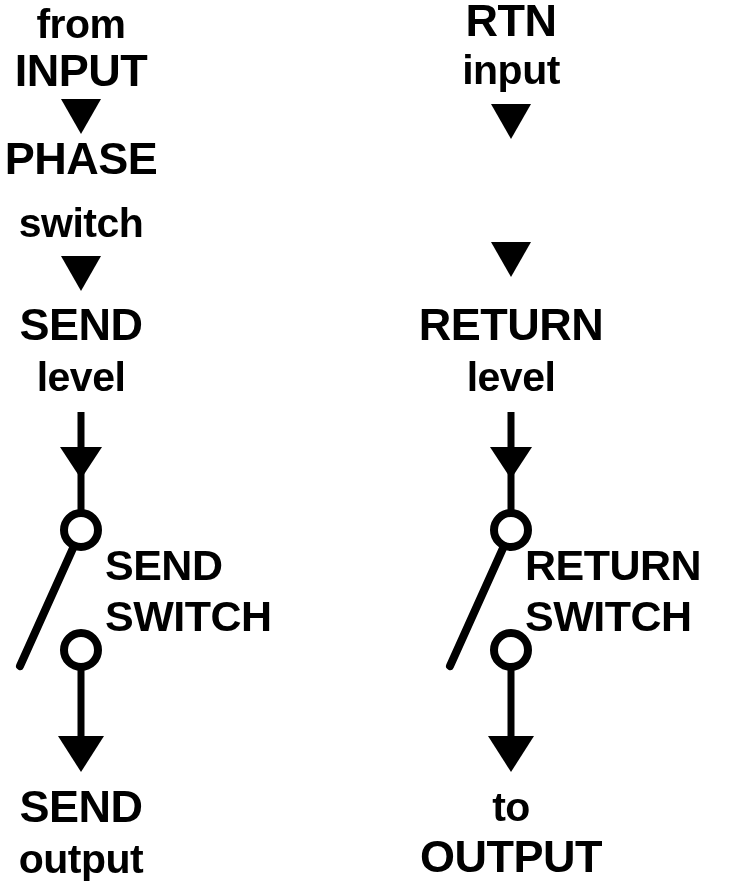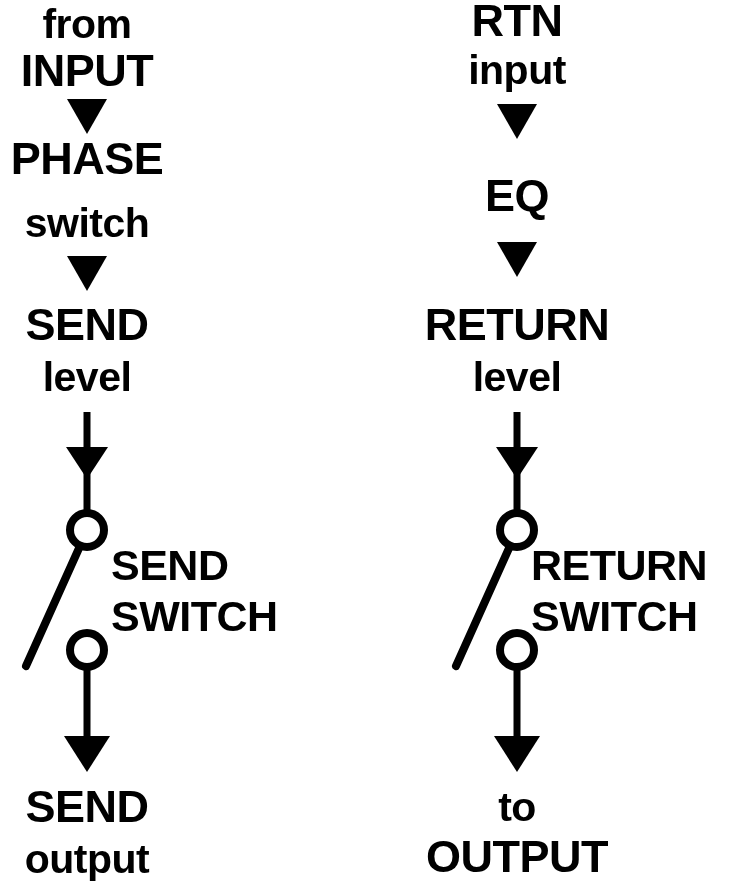--- a/index.html
+++ b/index.html
@@ -13,21 +13,20 @@
     width: 738px;
     height: 884px;
     background: #ffffff;
     overflow: hidden;
     font-family: "Liberation Sans", "DejaVu Sans", sans-serif;
   }
   .col {
     position: absolute;
     top: 0;
     height: 884px;
-    margin-left: 6px;
   }
   .col-left  { left: 0px;   width: 369px; }
   .col-right { left: 369px; width: 369px; }
 
   .txt {
     position: absolute;
     text-align: center;
     font-weight: bold;
     color: #000000;
     line-height: 1;
@@ -109,21 +108,20 @@
       <line class="stroke-line" x1="81" y1="667" x2="81" y2="755" stroke-width="7"></line>
       <polygon class="shape" points="58,736 104,736 81,772"></polygon>
     </svg>
   </div>
 
   <div class="col col-right">
 
     <div class="txt rcenter big" style="top:-2px;">RTN</div>
     <div class="txt rcenter small" style="top:50px;">input</div>
 
-    <div class="txt rcenter big" style="top:173px;">EQ</div>
 
     <div class="txt rcenter big" style="top:302px;">RETURN</div>
     <div class="txt rcenter small" style="top:357px;">level</div>
 
     <div class="txt rcenter small" style="top:787px;">to</div>
     <div class="txt rcenter big" style="top:834px;">OUTPUT</div>
 
     <div class="swlabel" style="left:156px; top:540px;">
       <span class="l1">RETURN</span>
       <span class="l2">SWITCH</span>

